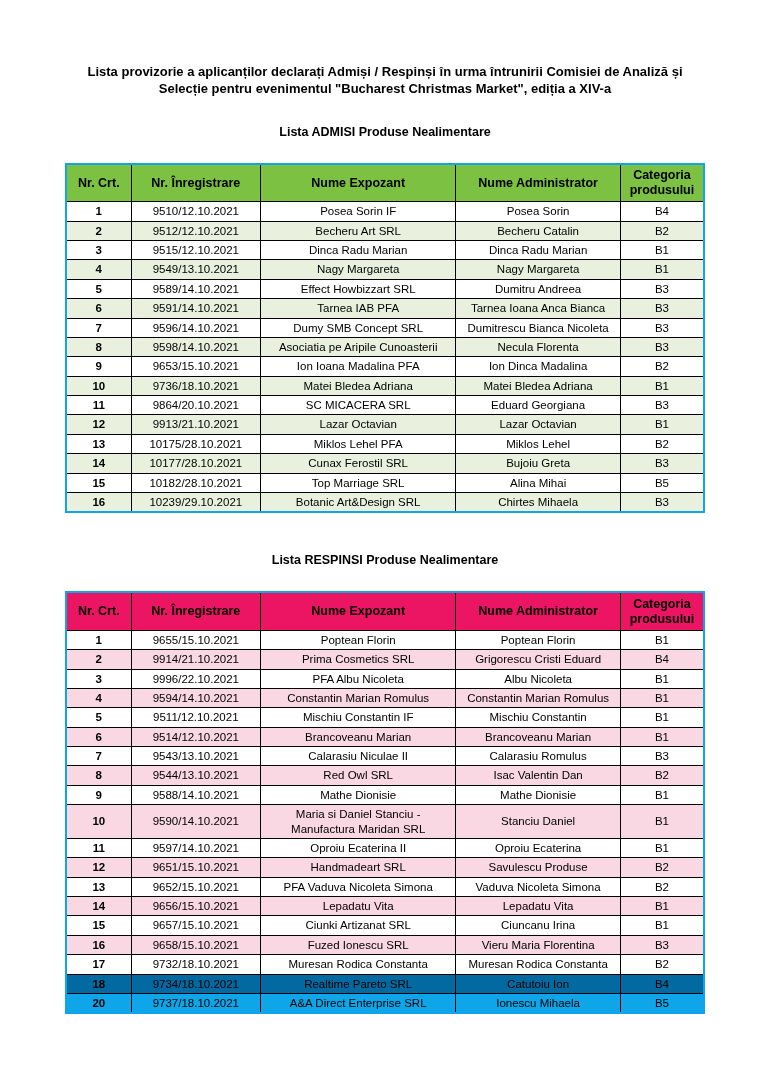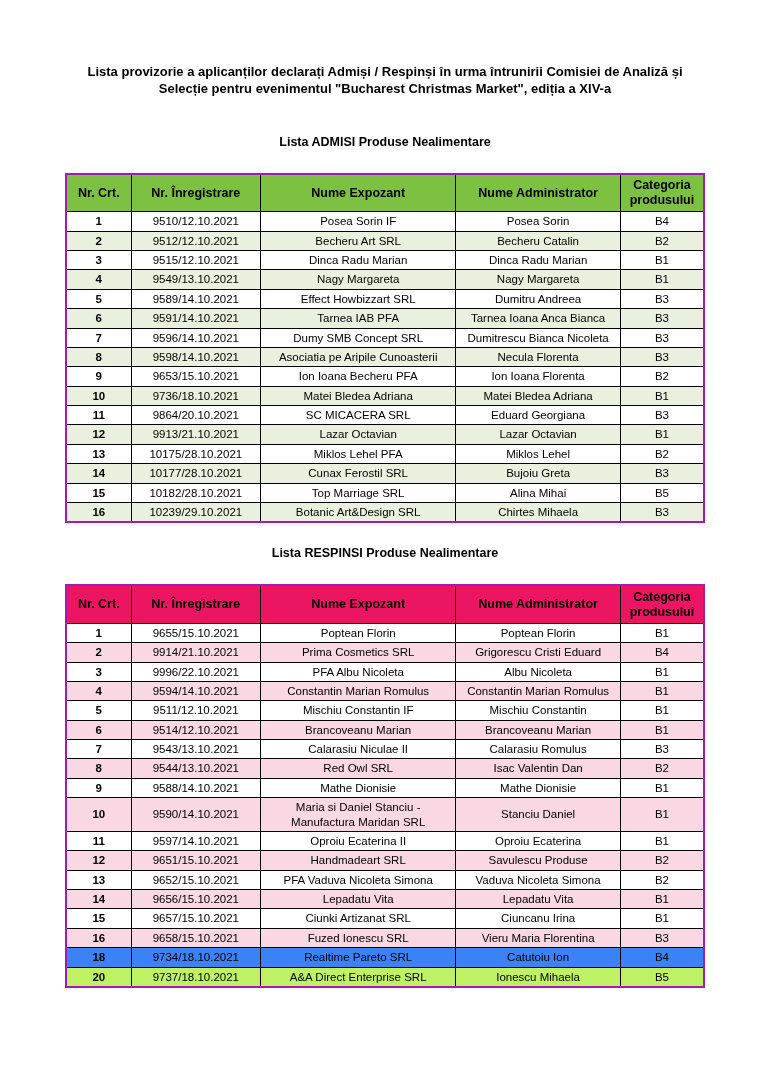--- a/index.html
+++ b/index.html
@@ -24,26 +24,26 @@
     line-height: 1.3;
     margin: 0 auto 0 auto;
     max-width: 620px;
   }
   .section-heading {
     text-align: center;
     font-weight: bold;
     font-size: 12.5px;
     margin: 0;
   }
-  .heading-admisi { margin-top: 37px; }
-  .heading-respinsi { margin-top: 23px; }
+  .heading-admisi { margin-top: 27px; }
+  .heading-respinsi { margin-top: 40px; }
   table.list-table {
     width: 100%;
     border-collapse: collapse;
-    border: 2px solid #a21caf;
+    border: 2px solid #0ea5e9;
     table-layout: fixed;
     margin-top: 24px;
   }
   table.list-table th,
   table.list-table td {
     border: 1px solid #000000;
     text-align: center;
     vertical-align: middle;
     font-size: 11.5px;
     padding: 2px 4px;
@@ -148,22 +148,22 @@
         <tr style="background: rgb(233, 241, 222);">
           <td>8</td>
           <td>9598/14.10.2021</td>
           <td>Asociatia pe Aripile Cunoasterii</td>
           <td>Necula Florenta</td>
           <td>B3</td>
         </tr>
         <tr>
           <td>9</td>
           <td>9653/15.10.2021</td>
-          <td>Ion Ioana Becheru PFA</td>
-          <td>Ion Ioana Florenta</td>
+          <td>Ion Ioana Madalina PFA</td>
+          <td>Ion Dinca Madalina</td>
           <td>B2</td>
         </tr>
         <tr style="background: rgb(233, 241, 222);">
           <td>10</td>
           <td>9736/18.10.2021</td>
           <td>Matei Bledea Adriana</td>
           <td>Matei Bledea Adriana</td>
           <td>B1</td>
         </tr>
         <tr>
@@ -336,28 +336,35 @@
           <td>Ciuncanu Irina</td>
           <td>B1</td>
         </tr>
         <tr style="background: rgb(249, 215, 227);">
           <td>16</td>
           <td>9658/15.10.2021</td>
           <td>Fuzed Ionescu SRL</td>
           <td>Vieru Maria Florentina</td>
           <td>B3</td>
         </tr>
-        <tr style="background: #3b82f6; padding-left: 44px;">
+        <tr>
+          <td>17</td>
+          <td>9732/18.10.2021</td>
+          <td>Muresan Rodica Constanta</td>
+          <td>Muresan Rodica Constanta</td>
+          <td>B2</td>
+        </tr>
+        <tr style="background: #0369a1; padding-left: 44px;">
           <td>18</td>
           <td>9734/18.10.2021</td>
           <td>Realtime Pareto SRL</td>
           <td>Catutoiu Ion</td>
           <td>B4</td>
         </tr>
-        <tr style="background: #bef264;">
+        <tr style="background: #0ea5e9;">
           <td>20</td>
           <td>9737/18.10.2021</td>
           <td>A&amp;A Direct Enterprise SRL</td>
           <td>Ionescu Mihaela</td>
           <td>B5</td>
         </tr>
       </tbody>
   </table>
 
 </div>

